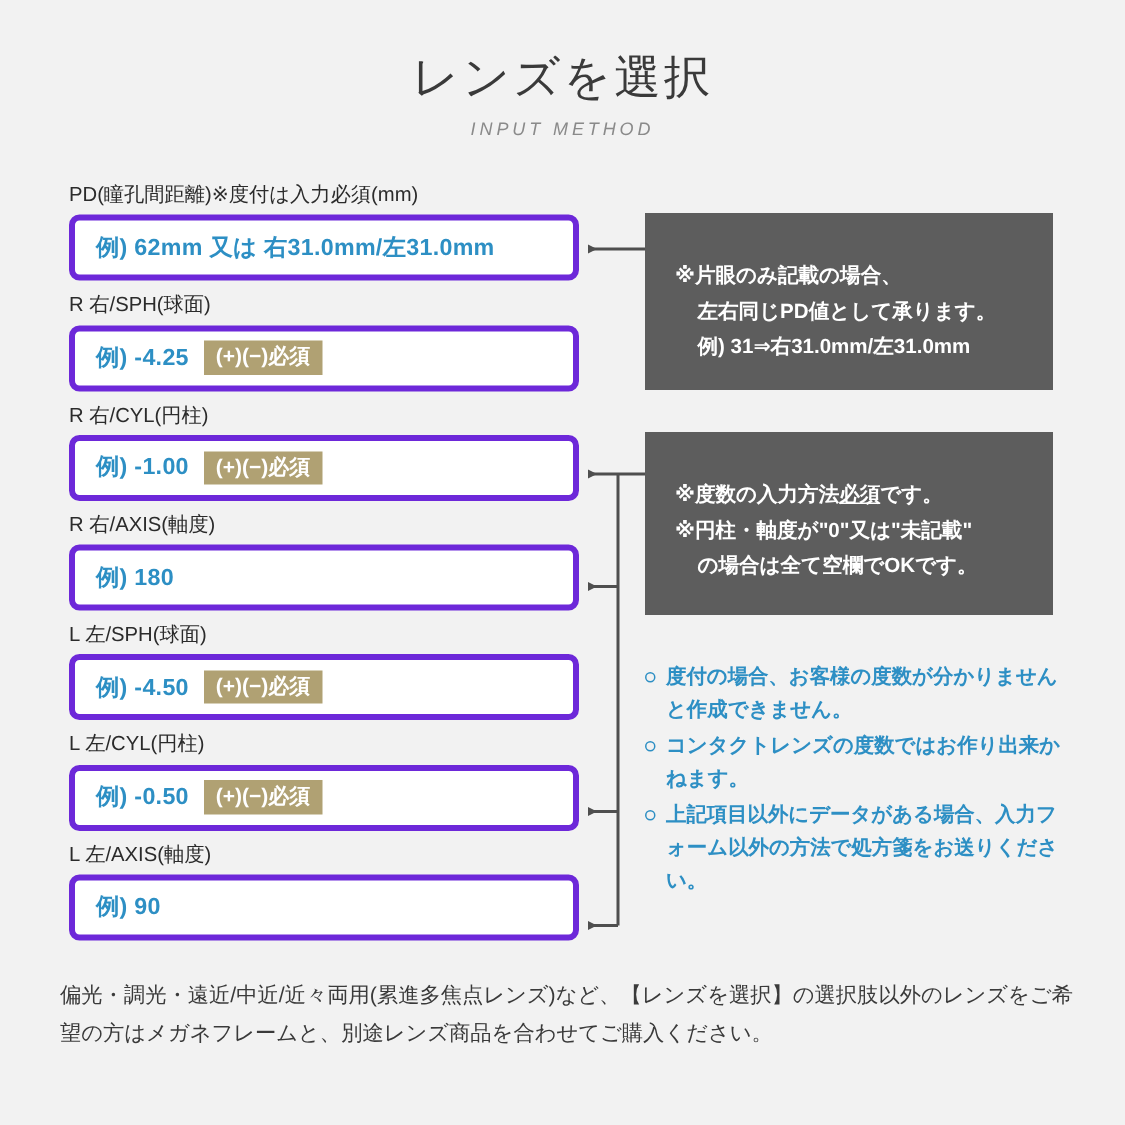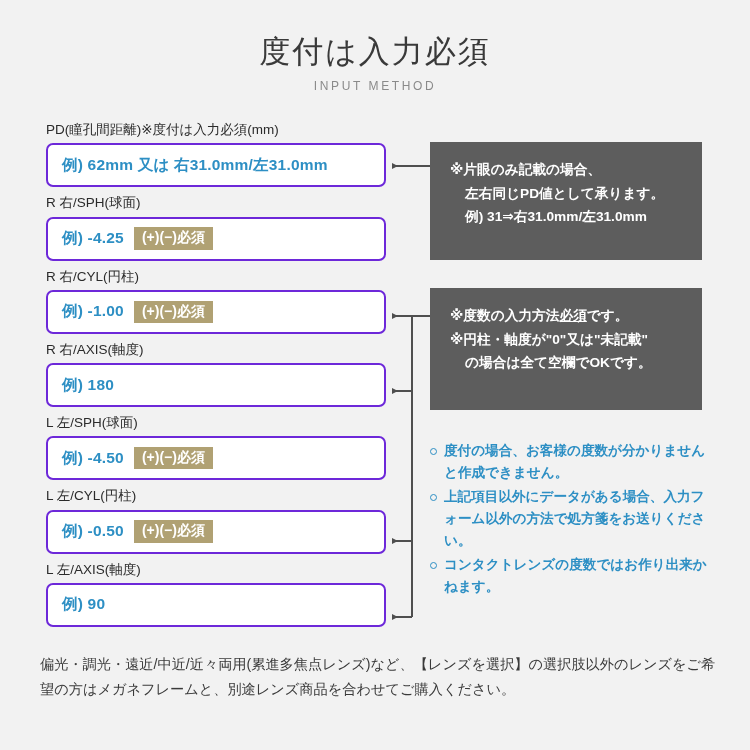--- a/index.html
+++ b/index.html
@@ -29,20 +29,21 @@
     letter-spacing: 2px;
     color: #3a3a3a;
     line-height: 1.15;
   }
   .page-subtitle {
     margin-top: 9px;
     font-size: 12px;
     letter-spacing: 2.6px;
     color: #8a8a8a;
     font-weight: 400;
+    font-style: italic;
   }
 
   
   .form-column {
     position: absolute;
     left: 46px;
     top: 120px;
     width: 340px;
   }
   .field-group { margin-bottom: 6px; }
@@ -50,21 +51,21 @@
     font-size: 13.5px;
     color: #2b2b2b;
     line-height: 1.5;
     margin-bottom: 3px;
     white-space: nowrap;
     font-weight: 400;
   }
   .field-input {
     height: 44px;
     background: #ffffff;
-    border: 2px solid #6d28d9;
+    border: 4px solid #6d28d9;
     border-radius: 7px;
     display: flex;
     align-items: center;
     padding: 0 14px;
     gap: 10px;
   }
   .field-value {
     font-size: 15.5px;
     font-weight: bold;
     color: #2d8fc4;
@@ -79,21 +80,21 @@
     padding: 3px 8px 4px;
     white-space: nowrap;
     line-height: 1.1;
   }
 
   
   .note-box {
     position: absolute;
     background: #5d5d5d;
     color: #ffffff;
-    padding: 16px 20px;
+    padding: 30px 20px;
   }
   #note-box-pd  { left: 430px; top: 142px; width: 272px; height: 118px; }
   #note-box-cyl { left: 430px; top: 288px; width: 272px; height: 122px; }
   .note-line {
     font-size: 13.7px;
     font-weight: bold;
     line-height: 1.72;
     white-space: nowrap;
   }
   .note-line.indent { padding-left: 15px; }
@@ -143,21 +144,21 @@
     position: absolute;
     left: 0; top: 0;
     width: 750px; height: 750px;
     pointer-events: none;
   }
 </style>
 </head>
 <body>
 
 <div class="page-header">
-  <div class="page-title">度付は入力必須</div>
+  <div class="page-title">レンズを選択</div>
   <div class="page-subtitle">INPUT METHOD</div>
 </div>
 
 <div class="form-column">
 
   <div class="field-group">
     <div class="field-label">PD(瞳孔間距離)※度付は入力必須(mm)</div>
     <div class="field-input">
       <span class="field-value">例) 62mm 又は 右31.0mm/左31.0mm</span>
     </div>
@@ -244,21 +245,21 @@
   <div class="note-line indent">の場合は全て空欄でOKです。</div>
 </div>
 
 <div class="bullet-list">
   <div class="bullet-item">
     <span class="bullet-dot"></span>
     <span class="bullet-text">度付の場合、お客様の度数が分かりませんと作成できません。</span>
   </div>
   <div class="bullet-item">
     <span class="bullet-dot"></span>
-    <span class="bullet-text">上記項目以外にデータがある場合、入力フォーム以外の方法で処方箋をお送りください。</span>
+    <span class="bullet-text">コンタクトレンズの度数ではお作り出来かねます。</span>
   </div>
   <div class="bullet-item">
     <span class="bullet-dot"></span>
-    <span class="bullet-text">コンタクトレンズの度数ではお作り出来かねます。</span>
+    <span class="bullet-text">上記項目以外にデータがある場合、入力フォーム以外の方法で処方箋をお送りください。</span>
   </div>
 </div>
 
 <div class="footer-note">偏光・調光・遠近/中近/近々両用(累進多焦点レンズ)など、【レンズを選択】の選択肢以外のレンズをご希望の方はメガネフレームと、別途レンズ商品を合わせてご購入ください。</div>
 
 </body></html>

